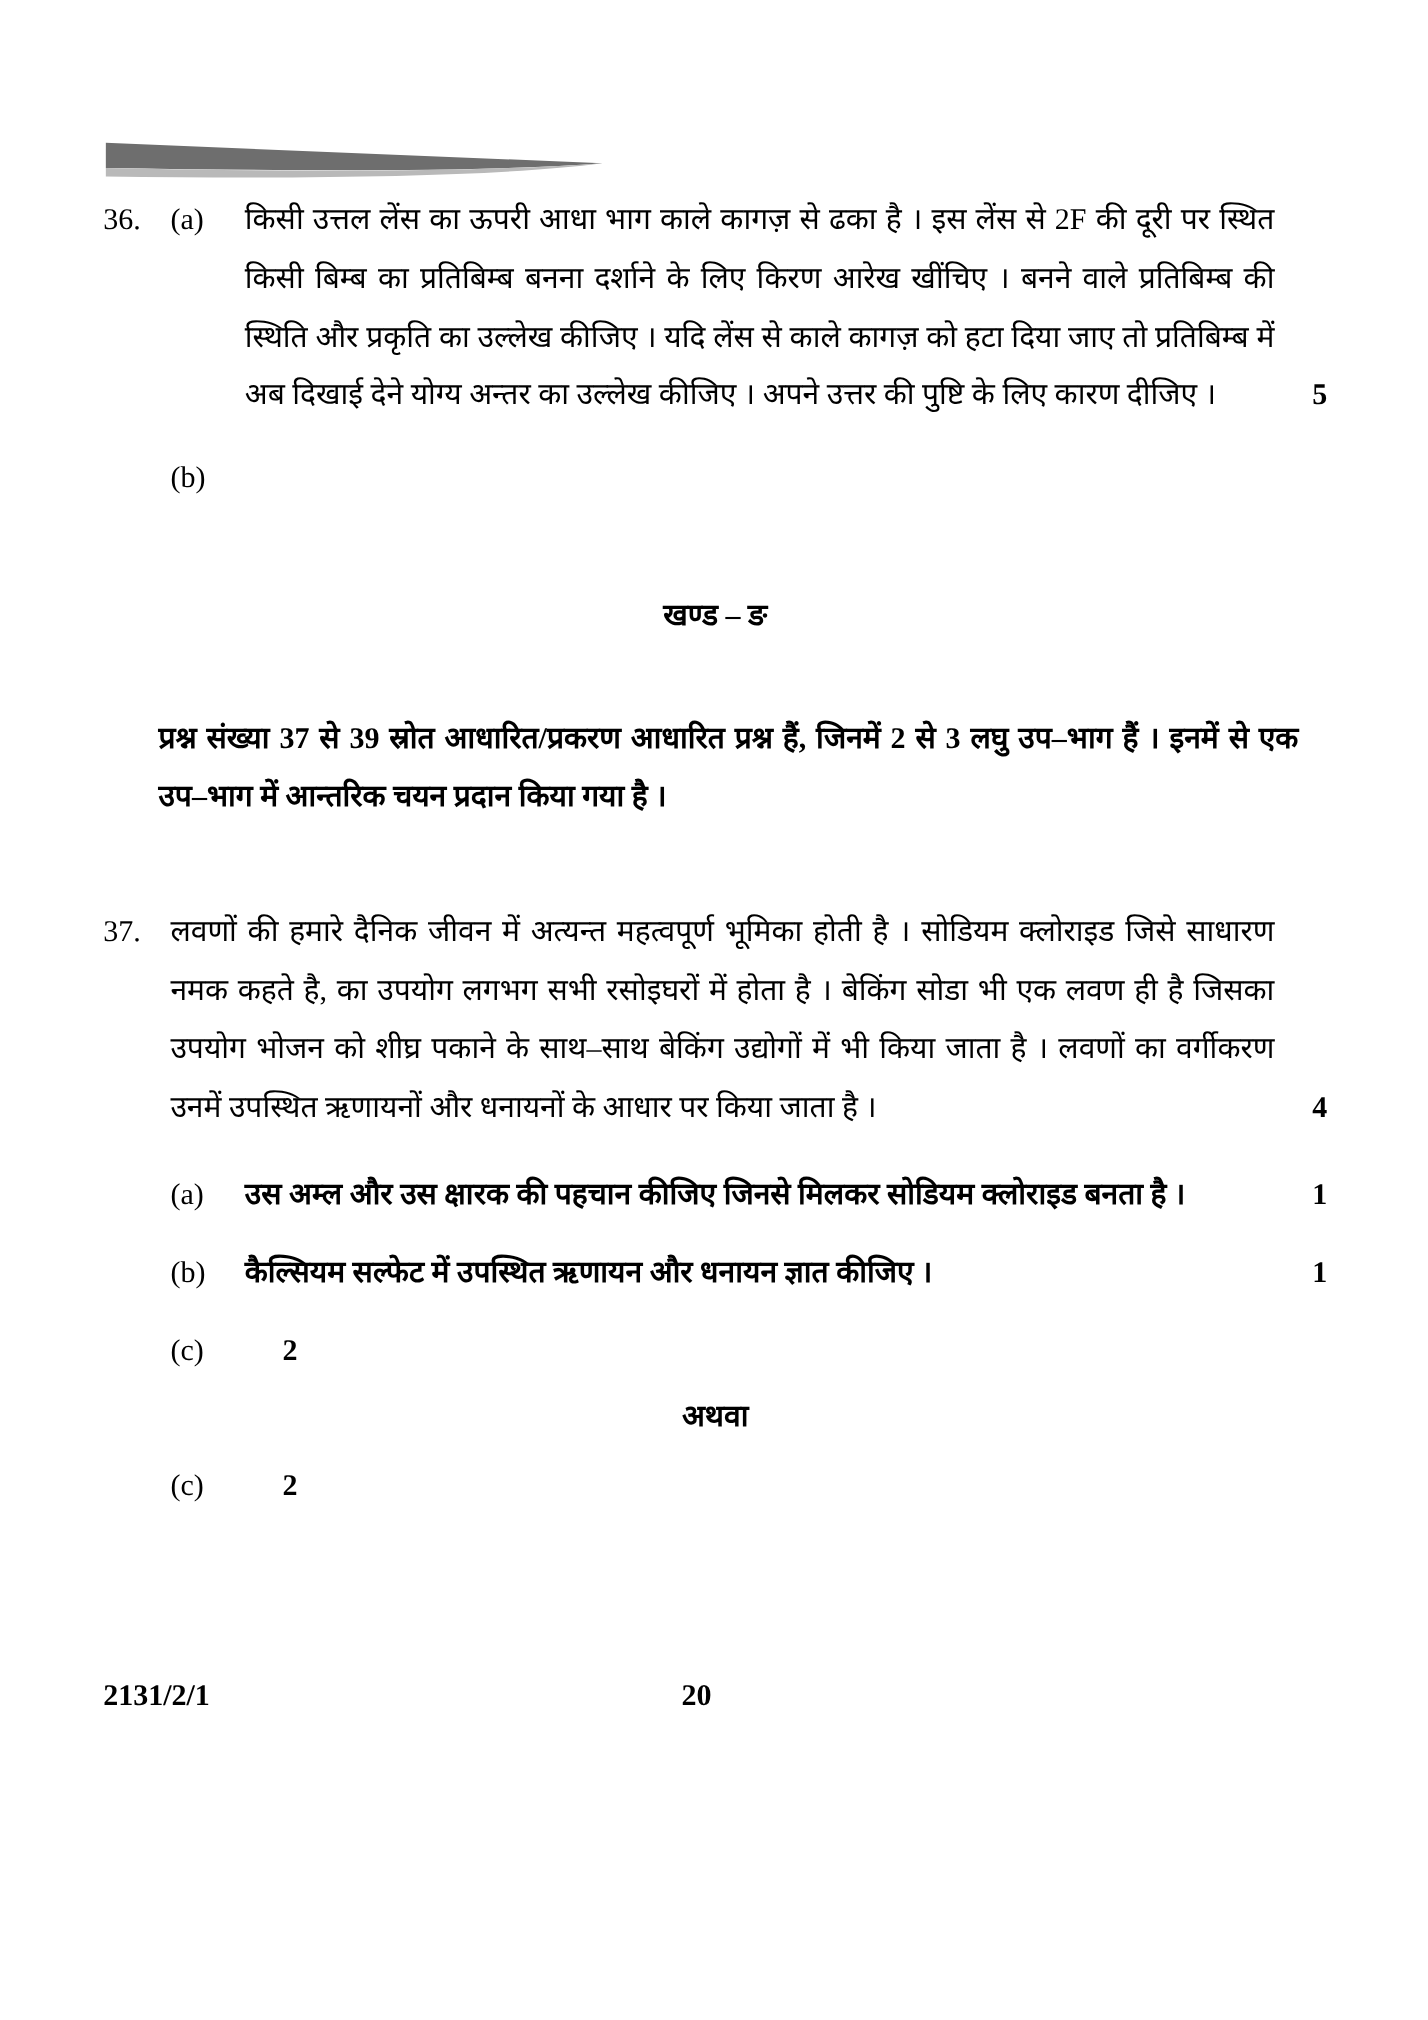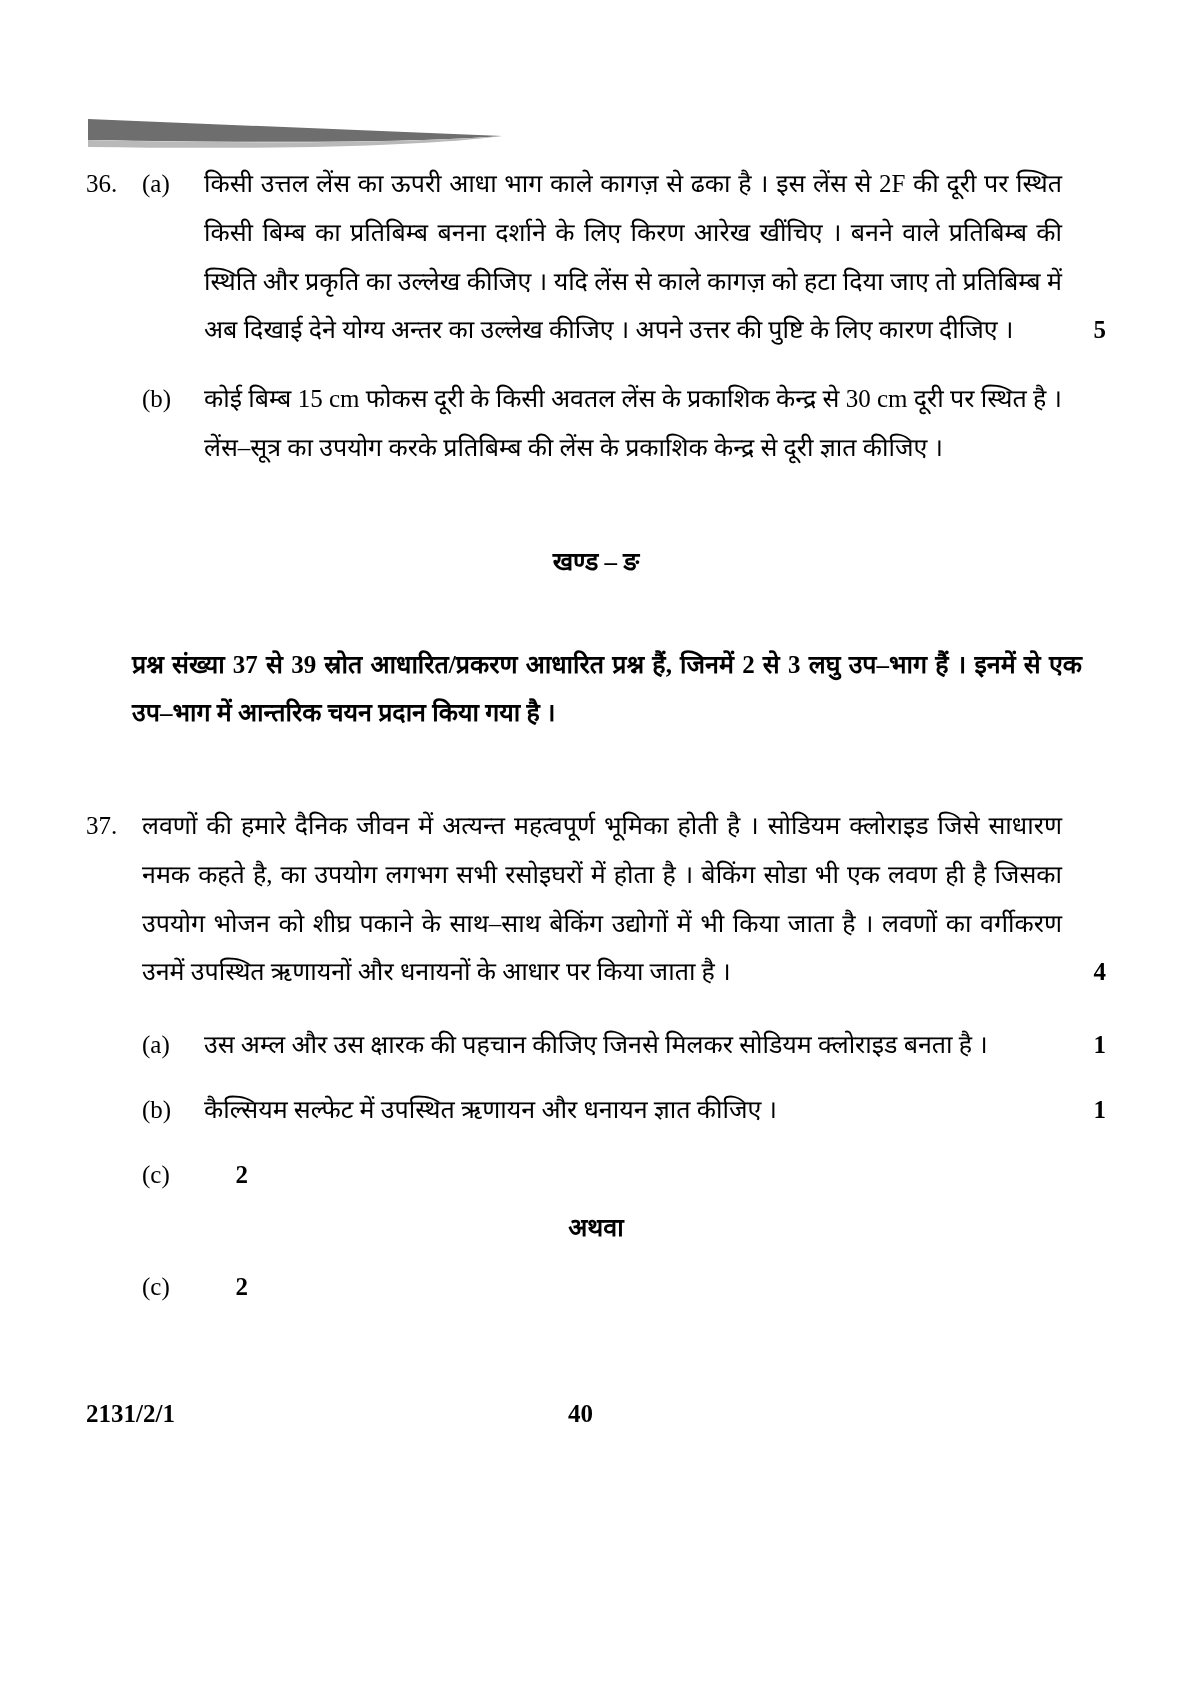--- a/index.html
+++ b/index.html
@@ -67,20 +67,21 @@
     flex: 1 1 auto;
     font-size: 25px;
     line-height: 1.95;
     text-align: justify;
     text-justify: inter-word;
     font-family: "Liberation Serif", "DejaVu Serif", serif;
   }
 
   .qbody.nojustify {
     text-align: left;
+    font-weight: bold;
   }
 
   .marks {
     width: 44px;
     flex: 0 0 44px;
     text-align: right;
     font-size: 25px;
     font-weight: bold;
     line-height: 1.95;
     align-self: flex-end;
@@ -178,21 +179,20 @@
       <div class="qlabel">(a)</div>
       <div class="qbody">किसी उत्तल लेंस का ऊपरी आधा भाग काले कागज़ से ढका है । इस लेंस से 2F की दूरी पर स्थित किसी बिम्ब का प्रतिबिम्ब बनना दर्शाने के लिए किरण आरेख खींचिए । बनने वाले प्रतिबिम्ब की स्थिति और प्रकृति का उल्लेख कीजिए । यदि लेंस से काले कागज़ को हटा दिया जाए तो प्रतिबिम्ब में अब दिखाई देने योग्य अन्तर का उल्लेख कीजिए । अपने उत्तर की पुष्टि के लिए कारण दीजिए ।</div>
       <div class="marks">5</div>
     </div>
 
     <div class="sp-20"></div>
 
     <div class="qrow sub">
       <div class="qnum"></div>
       <div class="qlabel">(b)</div>
-      <div class="qbody">कोई बिम्ब 15 cm फोकस दूरी के किसी अवतल लेंस के प्रकाशिक केन्द्र से 30 cm दूरी पर स्थित है । लेंस–सूत्र का उपयोग करके प्रतिबिम्ब की लेंस के प्रकाशिक केन्द्र से दूरी ज्ञात कीजिए ।</div>
       <div class="marks"></div>
     </div>
 
     <div class="sp-70"></div>
 
     <div class="section-head">खण्ड – ङ</div>
 
     <div class="sp-64"></div>
 
     <p class="instruction">प्रश्न संख्या 37 से 39 स्रोत आधारित/प्रकरण आधारित प्रश्न हैं, जिनमें 2 से 3 लघु उप–भाग हैं । इनमें से एक उप–भाग में आन्तरिक चयन प्रदान किया गया है ।</p>
@@ -240,17 +240,17 @@
     <div class="qrow sub">
       <div class="qnum"></div>
       <div class="qlabel">(c)</div>
       <div class="marks">2</div>
     </div>
 
   </div>
 
   <div class="footer">
     <div class="footer-code">2131/2/1</div>
-    <div class="footer-page">40</div>
+    <div class="footer-page">20</div>
     <div class="footer-spacer"></div>
   </div>
 
 </div>
 
 </body></html>

